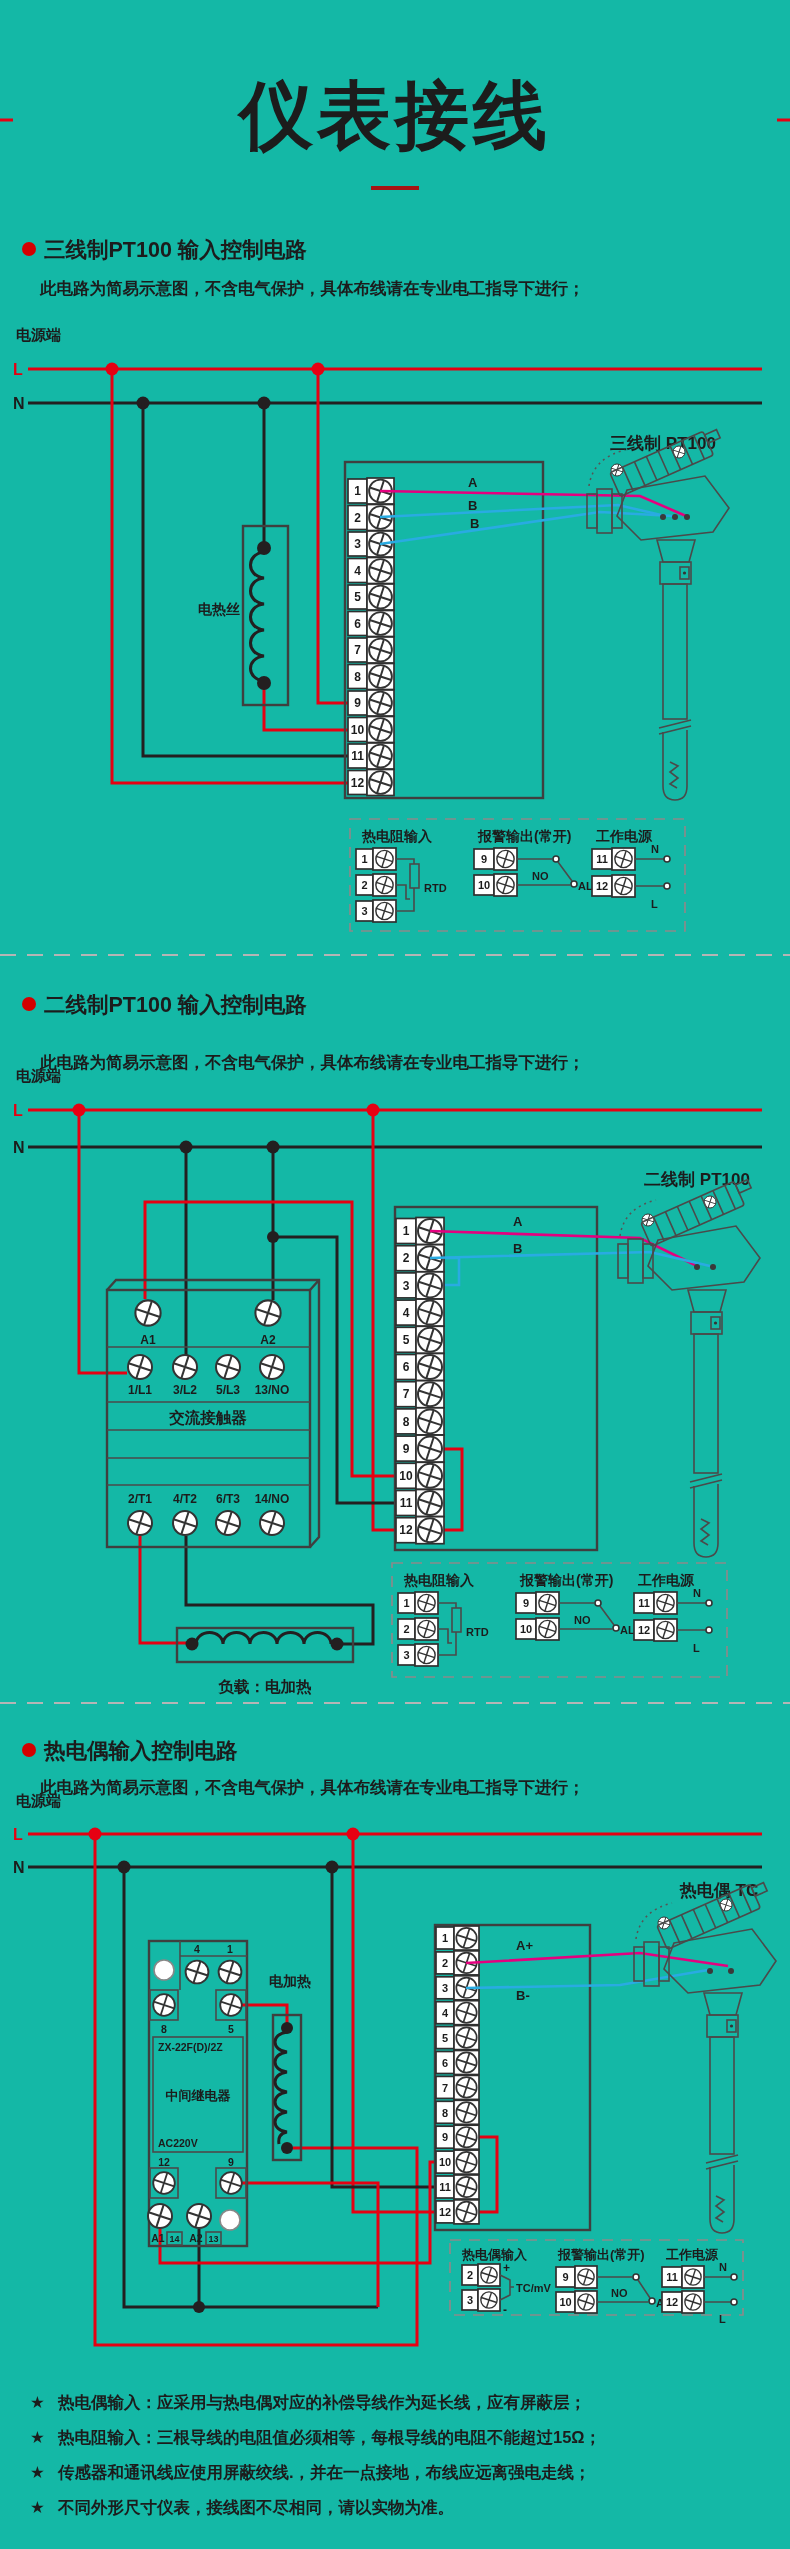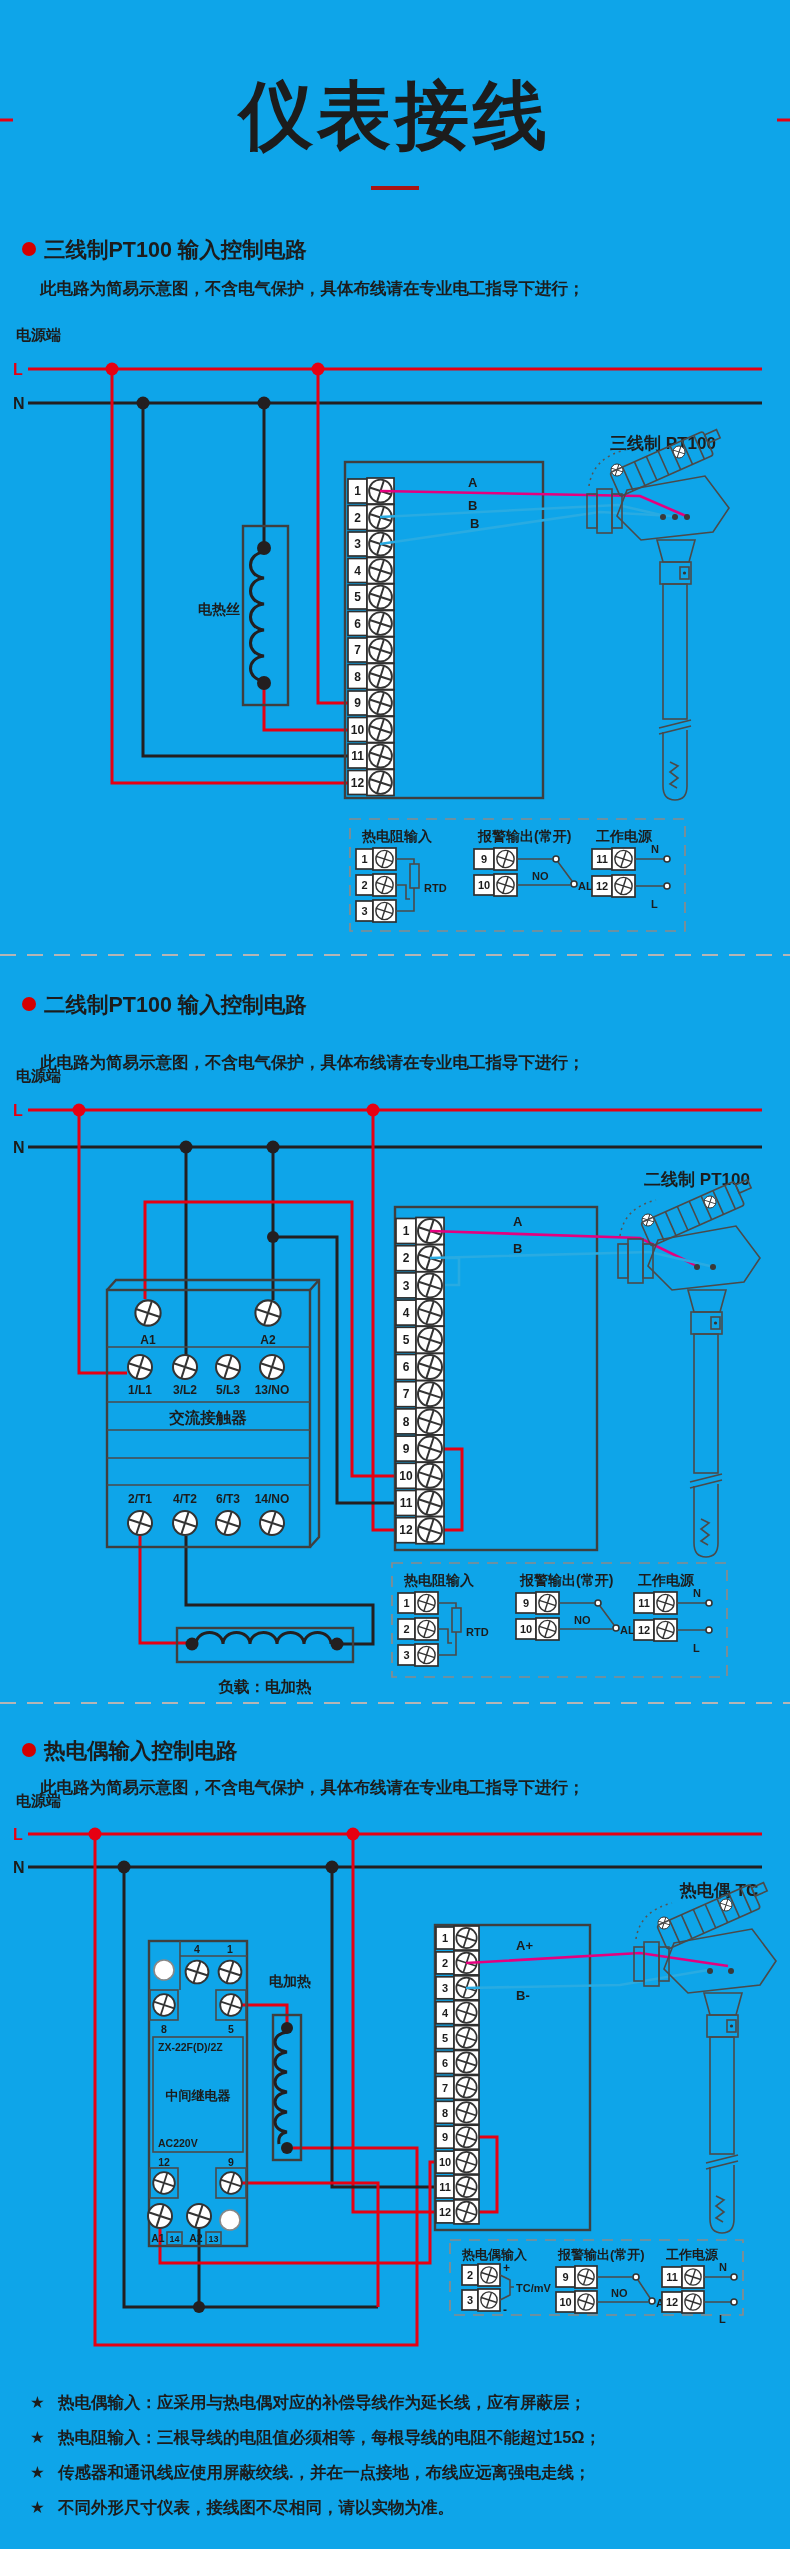--- a/index.html
+++ b/index.html
@@ -1,16 +1,16 @@
 <!DOCTYPE html>
 <html><head>
 <meta charset="utf-8">
 <style>
   html,body{margin:0;padding:0;background:#fff;}
-  .page{position:relative;width:790px;height:2549px;background:#0ea5e9;overflow:hidden;}
+  .page{position:relative;width:790px;height:2549px;background:#14b8a6;overflow:hidden;}
   svg{position:absolute;left:0;top:0;}
   svg text{font-family:"Liberation Sans","DejaVu Sans",sans-serif;fill:#1c1c1c;}
   .h0{font-size:74px;font-weight:bold;letter-spacing:4px;}
   .hd{font-size:21.5px;font-weight:bold;}
   .sub{font-size:16.5px;font-weight:bold;}
   .pw{font-size:15px;font-weight:bold;}
   .ln{font-size:16px;font-weight:bold;}
   .lred{fill:#e60012;}
   .t12{font-size:12px;font-weight:bold;}
   .t11{font-size:11px;font-weight:bold;}

